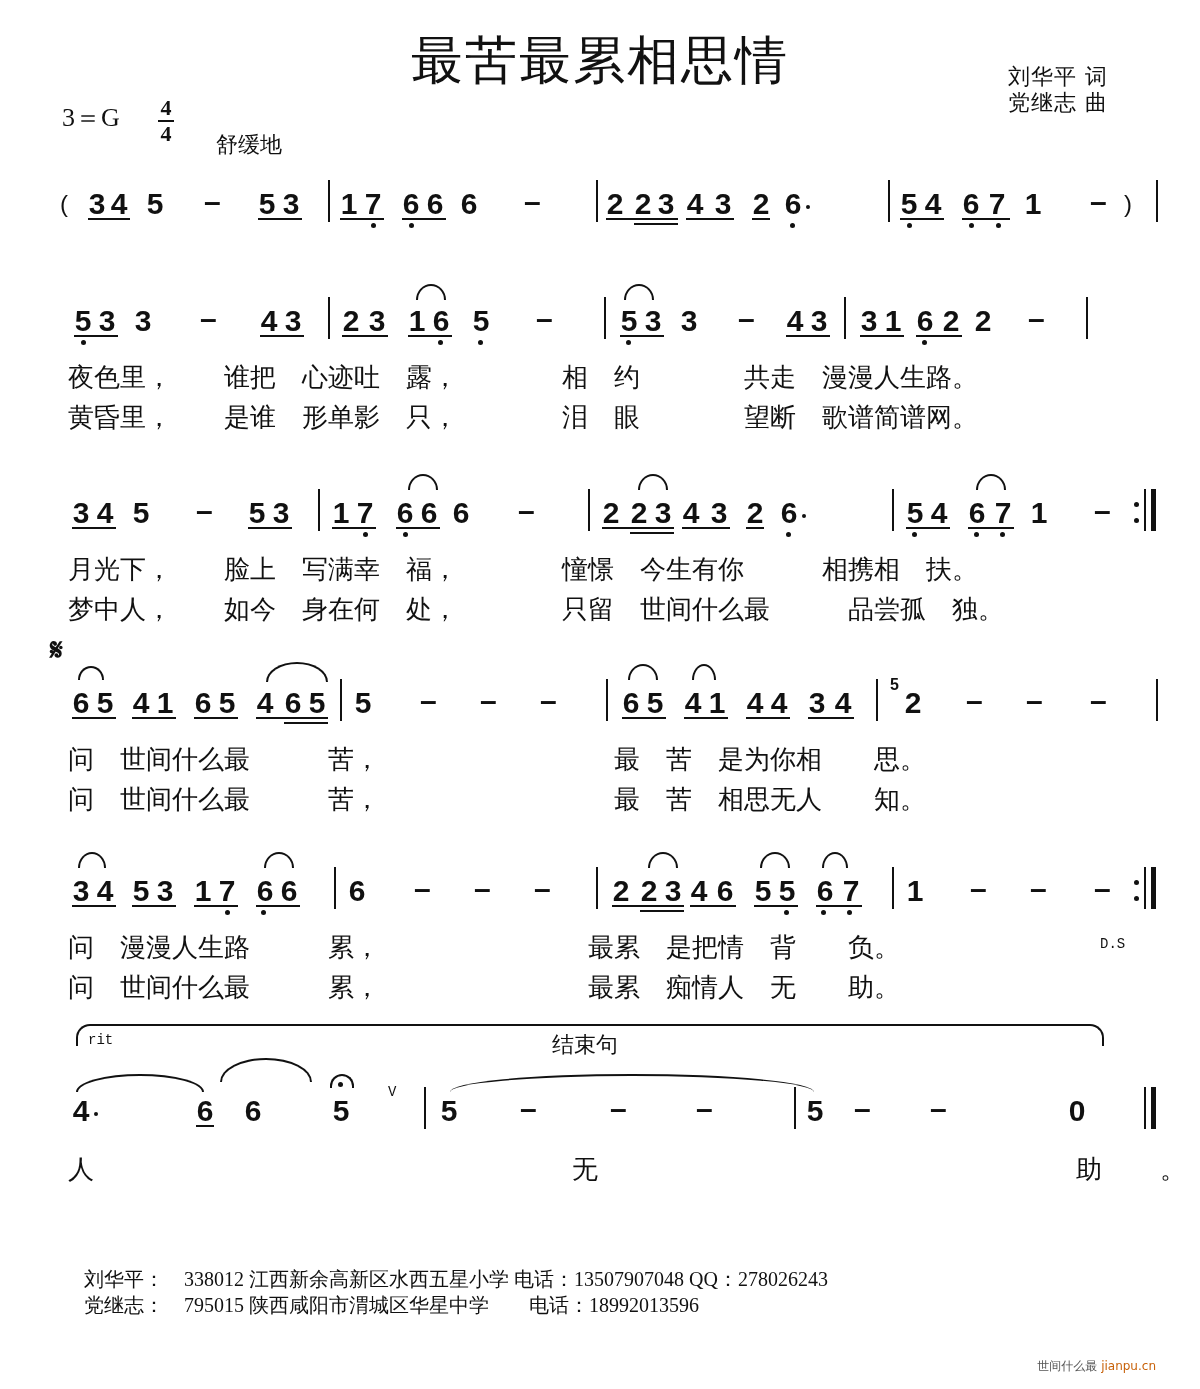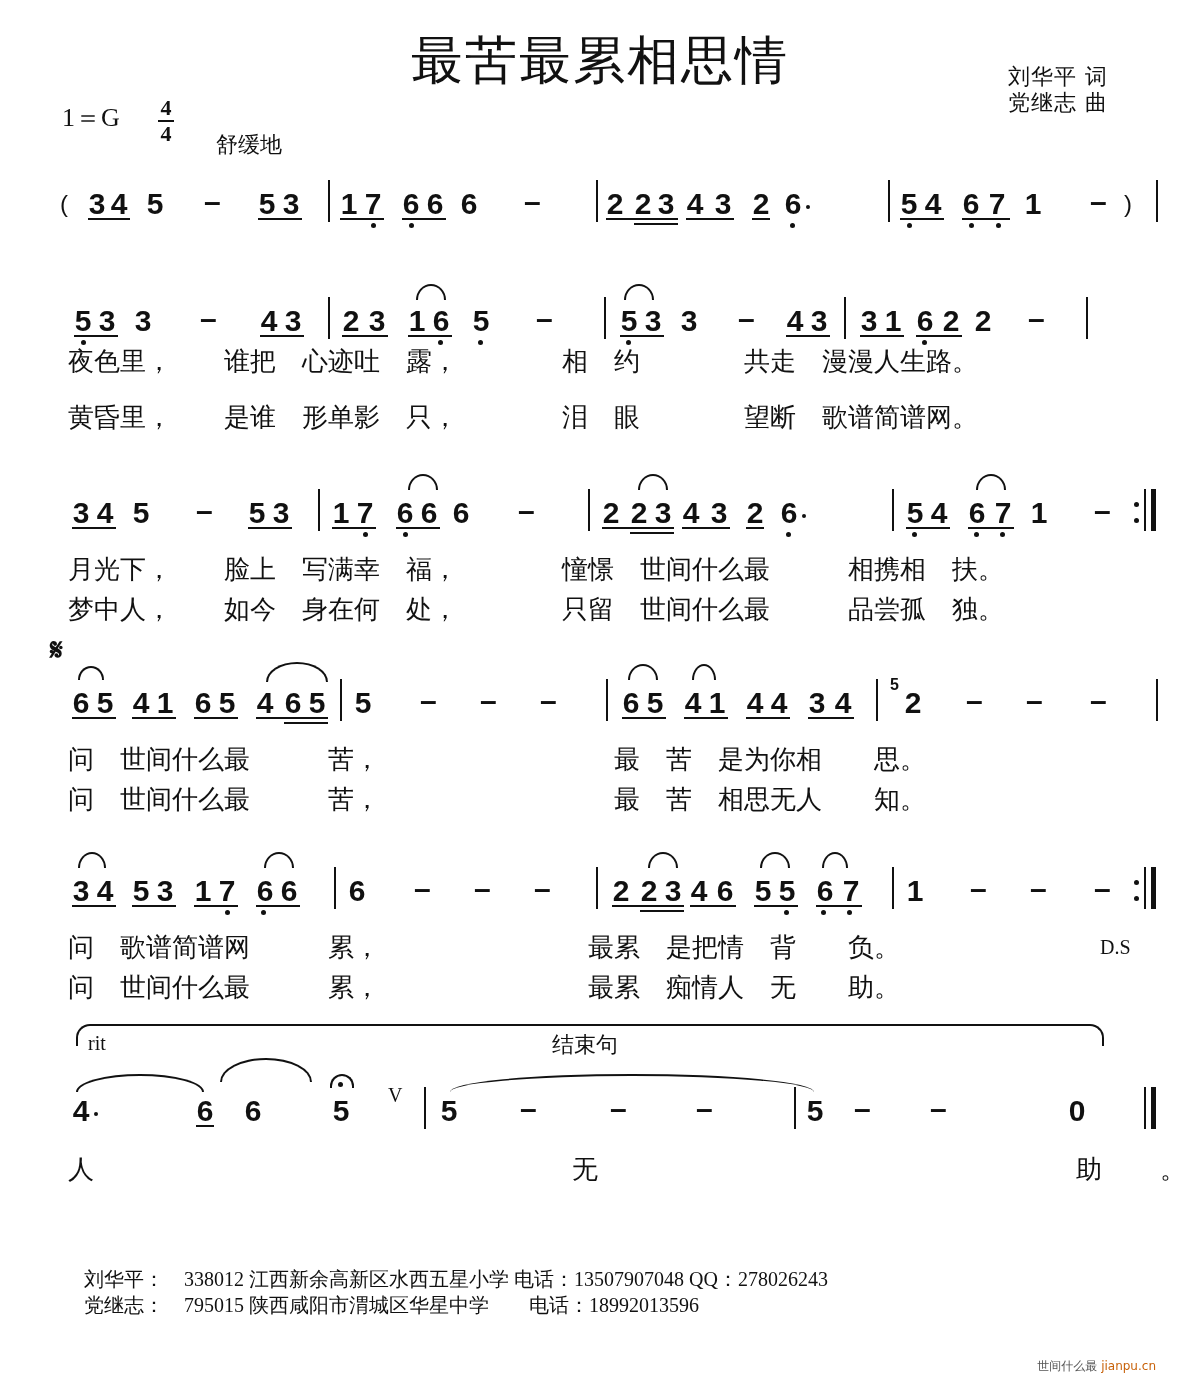--- a/index.html
+++ b/index.html
@@ -15,32 +15,32 @@
   .tempo{left:216px;top:130px;font-size:22px;}
   .n{position:absolute;font-family:"Liberation Sans",sans-serif;font-weight:bold;font-size:30px;line-height:36px;
      width:22px;text-align:center;}
   .dash{position:absolute;font-family:"Liberation Sans",sans-serif;font-weight:bold;font-size:30px;line-height:36px;}
   .ul{position:absolute;height:2px;background:#111;}
   .dot{position:absolute;width:5px;height:5px;border-radius:50%;background:#111;}
   .bar{position:absolute;width:2px;background:#111;}
   .bar.thick{width:5px;}
   .arc{position:absolute;border:2px solid #111;border-bottom:none;border-radius:50% 50% 0 0/100% 100% 0 0;}
   .lyr{position:absolute;font-size:26px;letter-spacing:0px;white-space:pre;font-family:"DejaVu Sans","Liberation Sans",sans-serif;}
-  .small{position:absolute;font-size:20px;font-family:Liberation Serif, serif;}
+  .small{position:absolute;font-size:14px;font-family:Liberation Mono, monospace;}
   .footer{position:absolute;left:84px;font-size:20px;white-space:pre;font-family:"Liberation Serif","DejaVu Serif",serif;}
   .watermark{position:absolute;right:44px;bottom:14px;font-size:12px;color:#555;}
   .watermark span{color:#c8620a;}
 </style>
 </head>
 <body>
 
 <div class="abs title">最苦最累相思情</div>
 <div class="abs credit" style="top:62px">刘华平 词</div>
 <div class="abs credit" style="top:88px">党继志 曲</div>
-<div class="abs key">1＝G</div>
+<div class="abs key">3＝G</div>
 <div class="abs timesig">
   <div>4</div>
   <div style="border-top:2px solid #111;width:16px;margin:0 auto;"></div>
   <div>4</div>
 </div>
 <div class="abs tempo">舒缓地</div>
 
 <div>
   <div class="dash" style="left:60px;top:186px;font-weight:normal;font-size:24px;">(</div>
   <div class="n" style="left:86px;top:186px">3</div>
@@ -129,21 +129,21 @@
   <div class="n" style="left:858px;top:303px">3</div>
     <div class="n" style="left:882px;top:303px">1</div>
   <div class="ul" style="left:860px;top:335px;width:44px"></div>
   <div class="n" style="left:914px;top:303px">6</div>
     <div class="n" style="left:940px;top:303px">2</div>
   <div class="ul" style="left:916px;top:335px;width:46px"></div>
     <div class="dot" style="left:922px;top:340px"></div>
   <div class="n" style="left:972px;top:303px">2</div>
   <div class="dash" style="left:1028px;top:301px">–</div>
   <div class="bar" style="left:1086px;top:297px;height:42px"></div>
-  <div class="lyr" style="left:68px;top:344px">夜色里，　　谁把　心迹吐　露，　　　　相　约　　　　共走　漫漫人生路。</div>
+  <div class="lyr" style="left:68px;top:360px">夜色里，　　谁把　心迹吐　露，　　　　相　约　　　　共走　漫漫人生路。</div>
   <div class="lyr" style="left:68px;top:400px">黄昏里，　　是谁　形单影　只，　　　　泪　眼　　　　望断　歌谱简谱网。</div>
 </div>
 
 <div>
   <div class="n" style="left:70px;top:495px">3</div>
     <div class="n" style="left:94px;top:495px">4</div>
   <div class="ul" style="left:72px;top:527px;width:44px"></div>
   <div class="n" style="left:130px;top:495px">5</div>
   <div class="dash" style="left:196px;top:493px">–</div>
   <div class="n" style="left:246px;top:495px">5</div>
@@ -186,21 +186,21 @@
   <div class="ul" style="left:968px;top:527px;width:46px"></div>
     <div class="dot" style="left:974px;top:532px"></div>
     <div class="dot" style="left:1000px;top:532px"></div>
   <div class="arc" style="left:976px;top:474px;width:26px;height:14px"></div>
   <div class="n" style="left:1028px;top:495px">1</div>
   <div class="dash" style="left:1094px;top:493px">–</div>
   <div class="dot" style="left:1134px;top:502px"></div>
     <div class="dot" style="left:1134px;top:518px"></div>
   <div class="bar" style="left:1144px;top:489px;height:42px"></div>
   <div class="bar thick" style="left:1151px;top:489px;height:42px"></div>
-  <div class="lyr" style="left:68px;top:552px">月光下，　　脸上　写满幸　福，　　　　憧憬　世间什么最　　　相携相　扶。</div>
+  <div class="lyr" style="left:68px;top:552px">月光下，　　脸上　写满幸　福，　　　　憧憬　今生有你　　　相携相　扶。</div>
   <div class="lyr" style="left:68px;top:592px">梦中人，　　如今　身在何　处，　　　　只留　世间什么最　　　品尝孤　独。</div>
 </div>
 
 <div>
   <div class="dash" style="left:50px;top:632px;font-size:30px;">𝄋</div>
   <div class="n" style="left:70px;top:685px">6</div>
     <div class="n" style="left:94px;top:685px">5</div>
   <div class="ul" style="left:72px;top:717px;width:44px"></div>
   <div class="arc" style="left:78px;top:666px;width:22px;height:12px"></div>
   <div class="n" style="left:130px;top:685px">4</div>
@@ -291,21 +291,21 @@
   <div class="arc" style="left:822px;top:852px;width:22px;height:14px"></div>
   <div class="bar" style="left:892px;top:867px;height:42px"></div>
   <div class="n" style="left:904px;top:873px">1</div>
   <div class="dash" style="left:970px;top:871px">–</div>
   <div class="dash" style="left:1030px;top:871px">–</div>
   <div class="dash" style="left:1094px;top:871px">–</div>
   <div class="dot" style="left:1134px;top:880px"></div>
     <div class="dot" style="left:1134px;top:896px"></div>
   <div class="bar" style="left:1144px;top:867px;height:42px"></div>
   <div class="bar thick" style="left:1151px;top:867px;height:42px"></div>
-  <div class="lyr" style="left:68px;top:930px">问　歌谱简谱网　　　累，　　　　　　　　最累　是把情　背　　负。</div>
+  <div class="lyr" style="left:68px;top:930px">问　漫漫人生路　　　累，　　　　　　　　最累　是把情　背　　负。</div>
   <div class="lyr" style="left:68px;top:970px">问　世间什么最　　　累，　　　　　　　　最累　痴情人　无　　助。</div>
   <div class="small" style="left:1100px;top:936px">D.S</div>
 </div>
 
 <div>
   <div class="abs" style="left:76px;top:1024px;width:1024px;height:20px;border-top:2px solid #111;border-radius:14px 14px 0 0;border-left:2px solid #111;border-right:2px solid #111;border-bottom:none;"></div>
   <div class="small" style="left:88px;top:1032px">rit</div>
   <div class="lyr" style="left:552px;top:1030px;font-size:22px">结束句</div>
   <div class="arc" style="left:76px;top:1074px;width:124px;height:16px"></div>
   <div class="n" style="left:70px;top:1093px">4</div>

